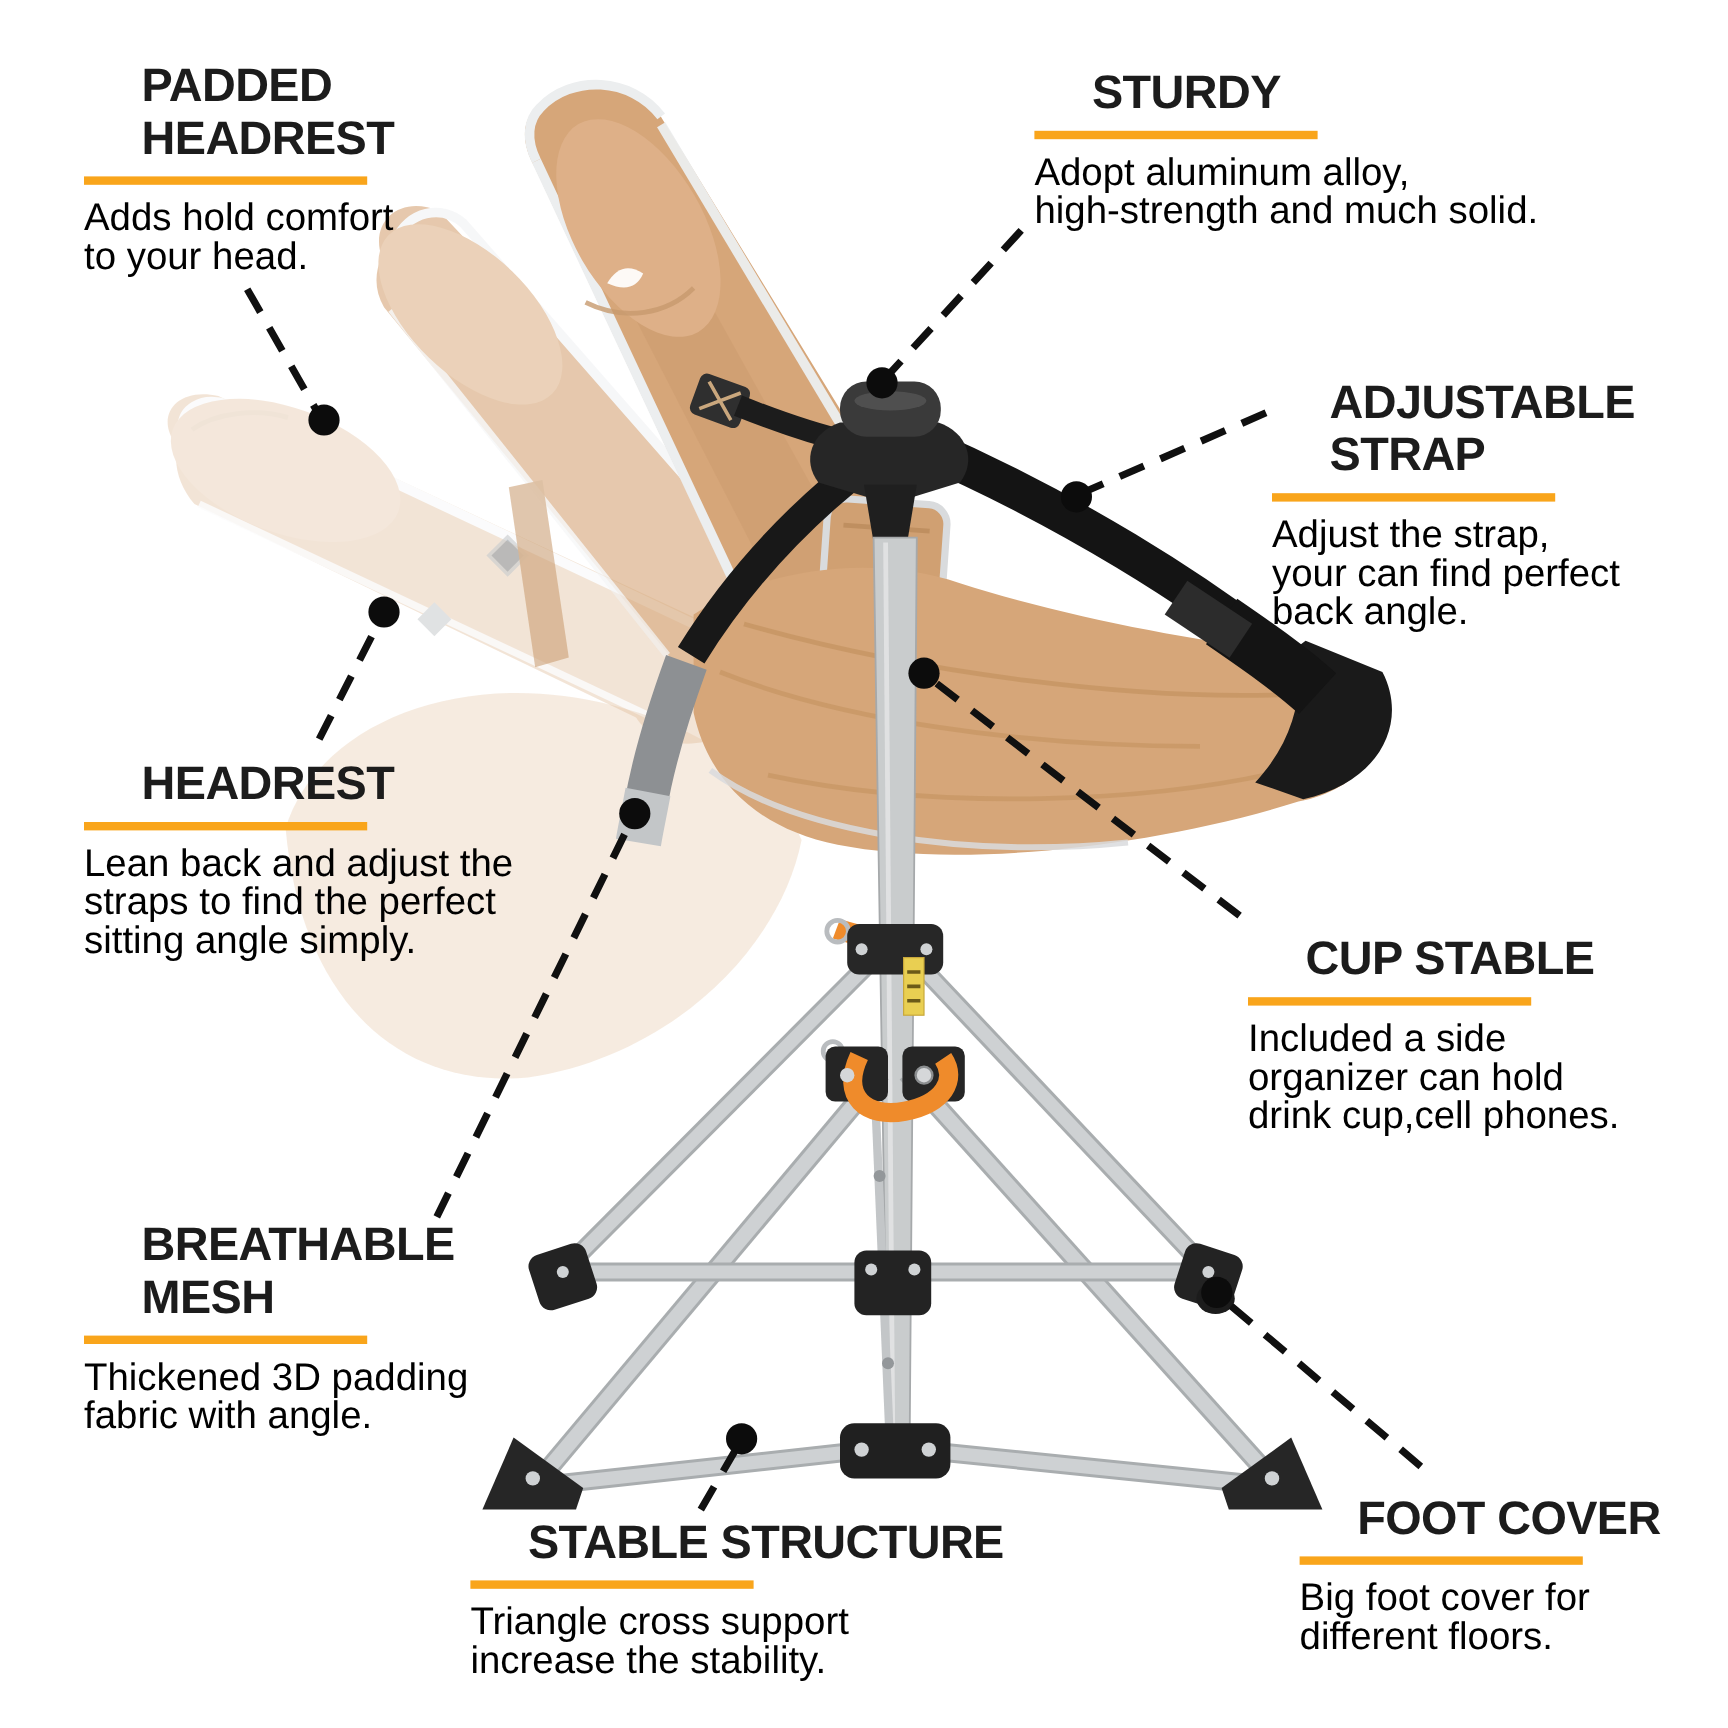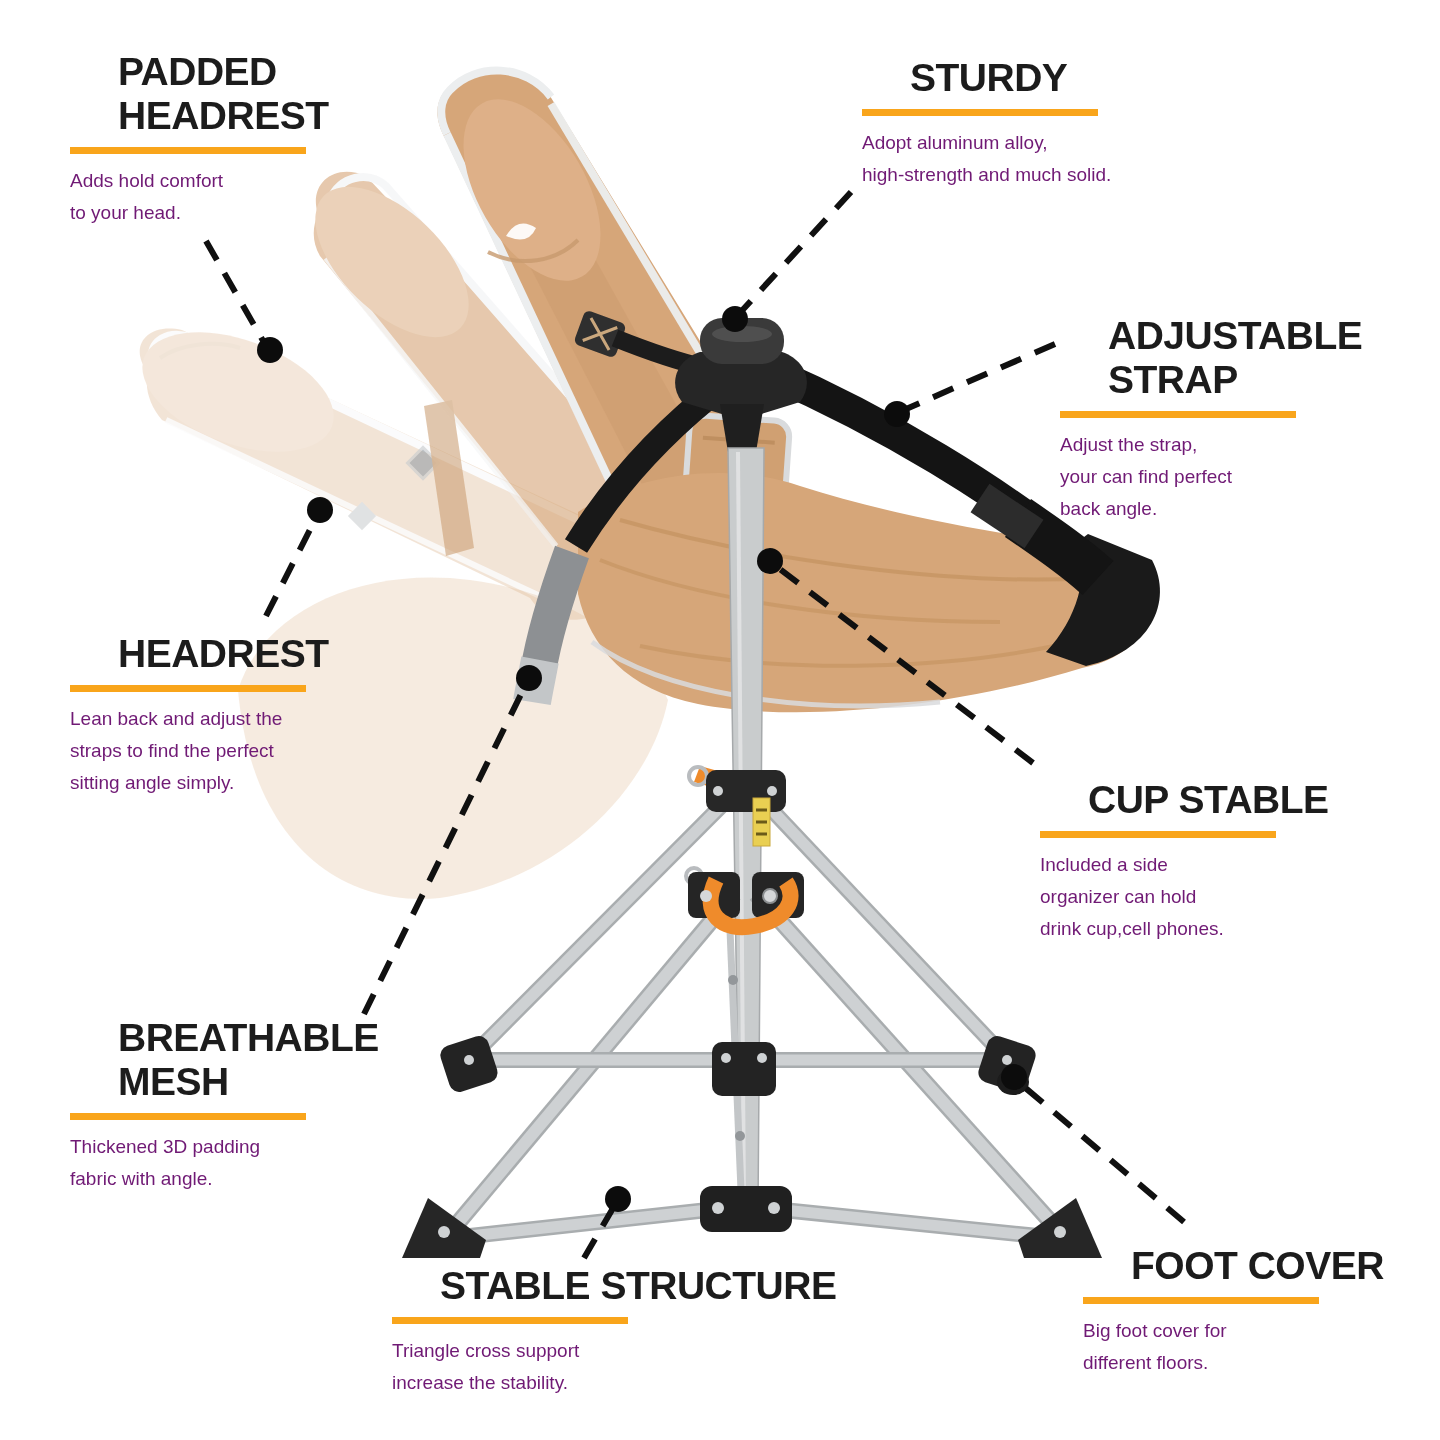--- a/index.html
+++ b/index.html
@@ -8,21 +8,21 @@
     font-family:"Liberation Sans",sans-serif;
   }
   #chair-art{position:absolute;left:0;top:0;width:1440px;height:1440px;}
   .callout{position:absolute;}
   .callout-title{
     font-size:39px;line-height:44px;font-weight:700;color:#1c1c1c;
     letter-spacing:-0.5px;white-space:pre-line;margin-left:48px;
   }
   .underline{height:7px;background:#F9A51B;margin-top:9px;}
   .callout-desc{
-    font-size:19px;line-height:32px;font-weight:400;color:#701a75;
+    font-size:32px;line-height:32px;font-weight:400;color:#000000;
     margin-top:11px;white-space:pre-line;
   }
   .w236{width:236px;}
 </style>
 </head>
 <body>
 
 <div id="canvas">
 
   <svg id="chair-art" viewBox="0 0 1440 1440">

